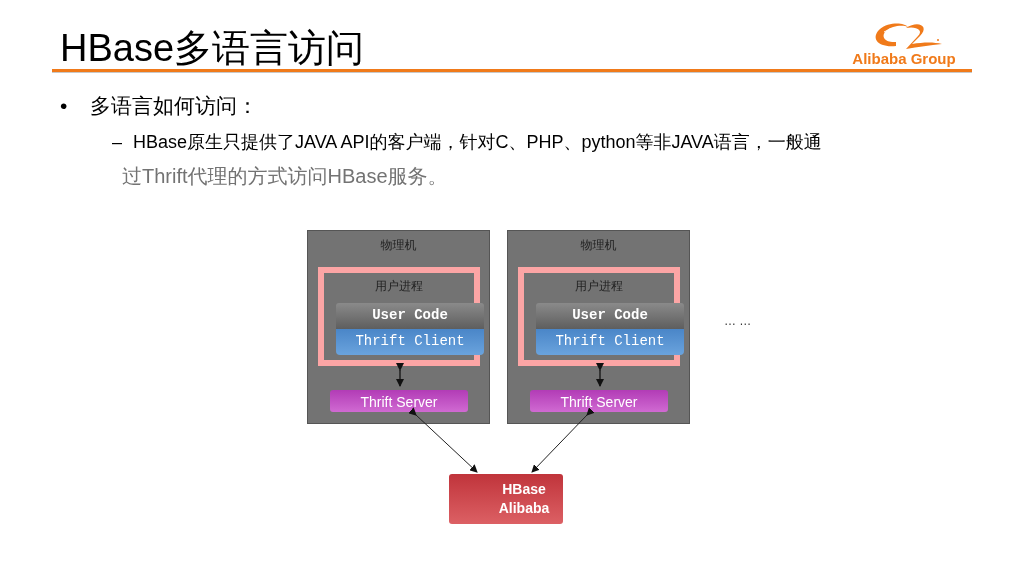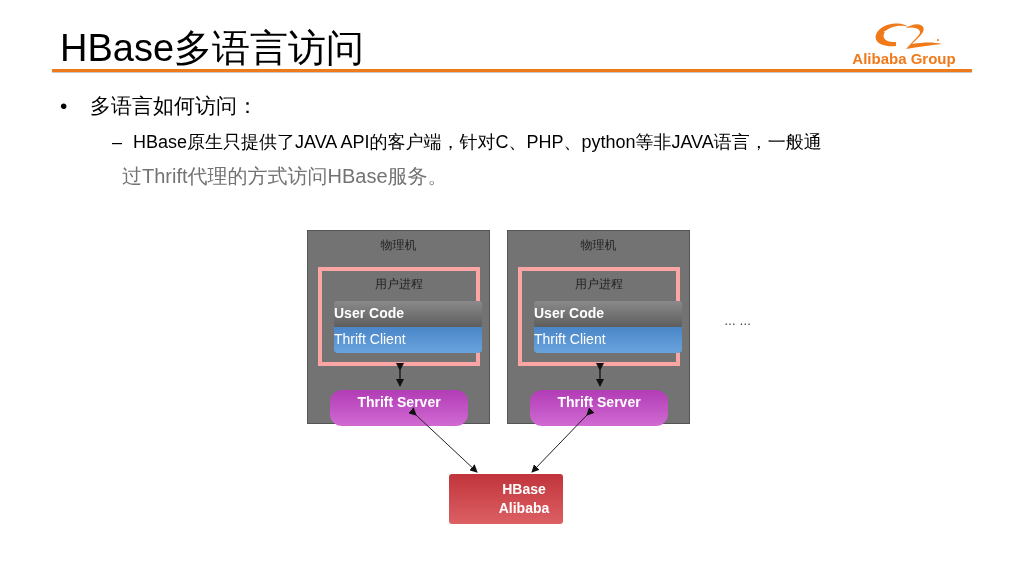--- a/index.html
+++ b/index.html
@@ -37,41 +37,41 @@
   .sub-line2 {
     position: absolute; left: 122px; top: 162px; font-size: 20px; line-height: 28px; color: #737373;
   }
   .machine {
     position: absolute; width: 183px; height: 194px; border: 1px solid #555; background: #737373; box-sizing: border-box;
   }
   .machine-label {
     position: absolute; left: 0; top: 6px; width: 100%; text-align: center; font-size: 12px; color: #222;
   }
   .process {
-    position: absolute; left: 10px; top: 36px; width: 162px; height: 99px; border: 4px solid #fca5a5; box-sizing: border-box;
+    position: absolute; left: 10px; top: 36px; width: 162px; height: 99px; border: 6px solid #fca5a5; box-sizing: border-box; font-family: Liberation Mono, monospace;
   }
   .process-label {
     position: absolute; left: 0; top: 5px; width: 100%; text-align: center; font-size: 12px; color: #222;
   }
   .blk {
-    position: absolute; left: 12px; width: 148px; color: #fff;
+    position: absolute; left: 12px; width: 148px; text-align: center; color: #fff;
     font-size: 14px; box-sizing: border-box;
   }
   .user-code {
     top: 30px; height: 26px; line-height: 25px; font-weight: bold;
     background: linear-gradient(#8a8a8a, #5e5e5e); border-radius: 3px 3px 0 0;
   }
   .thrift-client {
     top: 56px; height: 26px; line-height: 24px;
     background: linear-gradient(#4a86c8, #6aa3dd); border-radius: 0 0 4px 4px;
   }
   .thrift-server {
-    position: absolute; left: 22px; top: 159px; width: 138px; height: 36px; line-height: 25px;
-    text-align: center; color: #fff; font-size: 14px; font-weight: bold;
-    background: linear-gradient(#b23cb6, #d06ad2); border-radius: 12px;
+    position: absolute; left: 22px; top: 159px; width: 138px; height: 22px; line-height: 25px;
+    text-align: center; color: #fff; font-size: 14px; font-weight: normal;
+    background: linear-gradient(#b23cb6, #d06ad2); border-radius: 3px;
   }
   .hbase-cluster {
     position: absolute; left: 449px; top: 474px; width: 114px; height: 50px;
     background: linear-gradient(#c0343b, #dc6064); border-radius: 3px;
     color: #fff; font-weight: bold; font-size: 14px; text-align: center; line-height: 19px;
     box-sizing: border-box; padding-top: 6px; padding-left: 36px;
   }
   .ellipsis { position: absolute; left: 724px; top: 314px; font-size: 12px; color: #333; letter-spacing: 0px; }
   svg.arrows { position: absolute; left: 0; top: 0; }
 </style>

